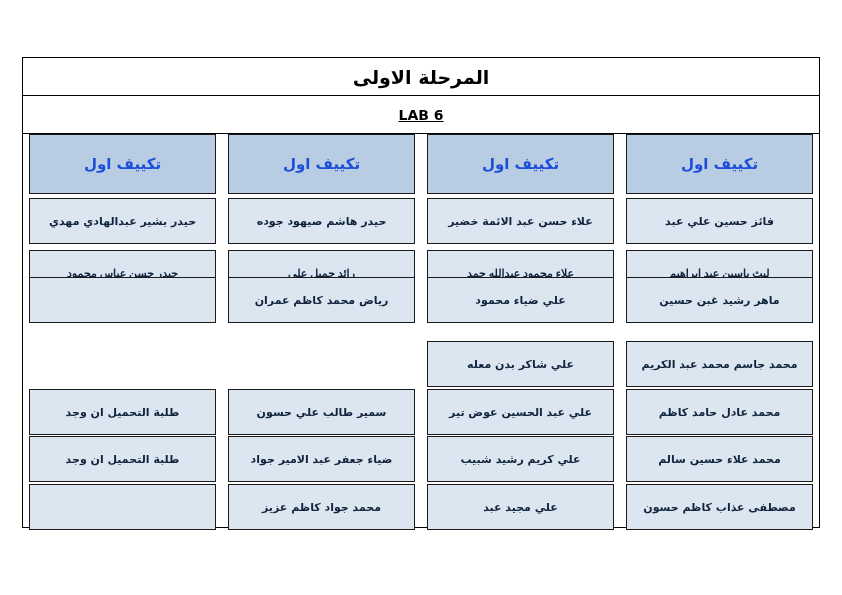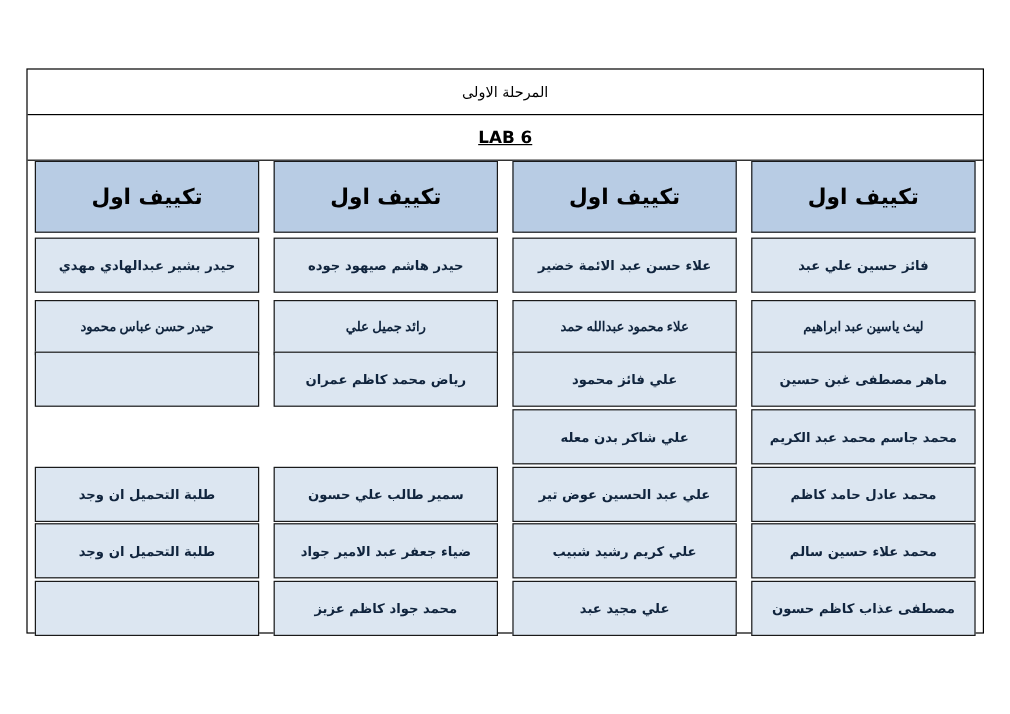--- a/index.html
+++ b/index.html
@@ -30,23 +30,23 @@
 
   .title-row {
     height: 38px;
     box-sizing: border-box;
     border-bottom: 1.5px solid #000000;
     display: flex;
     align-items: center;
     justify-content: center;
   }
   .title-row .title-text {
-    font-size: 12px;
+    font-size: 19px;
     color: #000000;
-    font-weight: normal;
+    font-weight: bold;
     letter-spacing: 0;
   }
 
   .lab-row {
     height: 38px;
     box-sizing: border-box;
     border-bottom: 1.5px solid #000000;
     display: flex;
     align-items: center;
     justify-content: center;
@@ -84,23 +84,23 @@
     right: 6px;
     height: 60px;
     box-sizing: border-box;
     background: #b8cce4;
     border: 1.6px solid #1a1a1a;
     display: flex;
     align-items: center;
     justify-content: center;
   }
   .head-cell .head-text {
-    font-size: 18px;
-    font-weight: bold;
-    color: #000000;
+    font-size: 15px;
+    font-weight: bold;
+    color: #1d4ed8;
   }
 
   .name-cell {
     position: absolute;
     left: 6px;
     right: 6px;
     height: 46px;
     box-sizing: border-box;
     background: #dce6f1;
     border: 1.6px solid #1a1a1a;
@@ -114,21 +114,21 @@
     font-weight: bold;
     color: #10243d;
     white-space: nowrap;
     line-height: 1;
   }
   .name-cell.blank .name-text { visibility: hidden; }
 
   
   .r0 { top: 64px; }
   .r1 { top: 116px; font-family: Liberation Serif, serif; }
-  .r2 { top: 159px; text-align: center; }
+  .r2 { top: 143px; text-align: center; }
   .r3 { top: 207px; }
   .r4 { top: 255px; }
   .r5 { top: 302px; }
   .r6 { top: 350px; }
 </style>
 </head>
 <body>
 
 <div class="doc-table">
 
@@ -146,21 +146,21 @@
       <div class="head-cell">
         <span class="head-text">تكييف اول</span>
       </div>
       <div class="name-cell r0">
           <span class="name-text">فائز حسين علي عبد</span>
         </div>
       <div class="name-cell r1">
           <span class="name-text">ليث ياسين عبد ابراهيم</span>
         </div>
       <div class="name-cell r2">
-          <span class="name-text">ماهر مصطفى غبن حسين</span>
+          <span class="name-text">ماهر رشيد غبن حسين</span>
         </div>
       <div class="name-cell r3">
           <span class="name-text">محمد جاسم محمد عبد الكريم</span>
         </div>
       <div class="name-cell r4">
           <span class="name-text">محمد عادل حامد كاظم</span>
         </div>
       <div class="name-cell r5">
           <span class="name-text">محمد علاء حسين سالم</span>
         </div>
@@ -173,21 +173,21 @@
       <div class="head-cell">
         <span class="head-text">تكييف اول</span>
       </div>
       <div class="name-cell r0">
           <span class="name-text">علاء حسن عبد الائمة خضير</span>
         </div>
       <div class="name-cell r1">
           <span class="name-text">علاء محمود عبدالله حمد</span>
         </div>
       <div class="name-cell r2">
-          <span class="name-text">علي فائز محمود</span>
+          <span class="name-text">علي ضياء محمود</span>
         </div>
       <div class="name-cell r3">
           <span class="name-text">علي شاكر بدن معله</span>
         </div>
       <div class="name-cell r4">
           <span class="name-text">علي عبد الحسين عوض تير</span>
         </div>
       <div class="name-cell r5">
           <span class="name-text">علي كريم رشيد شبيب</span>
         </div>

